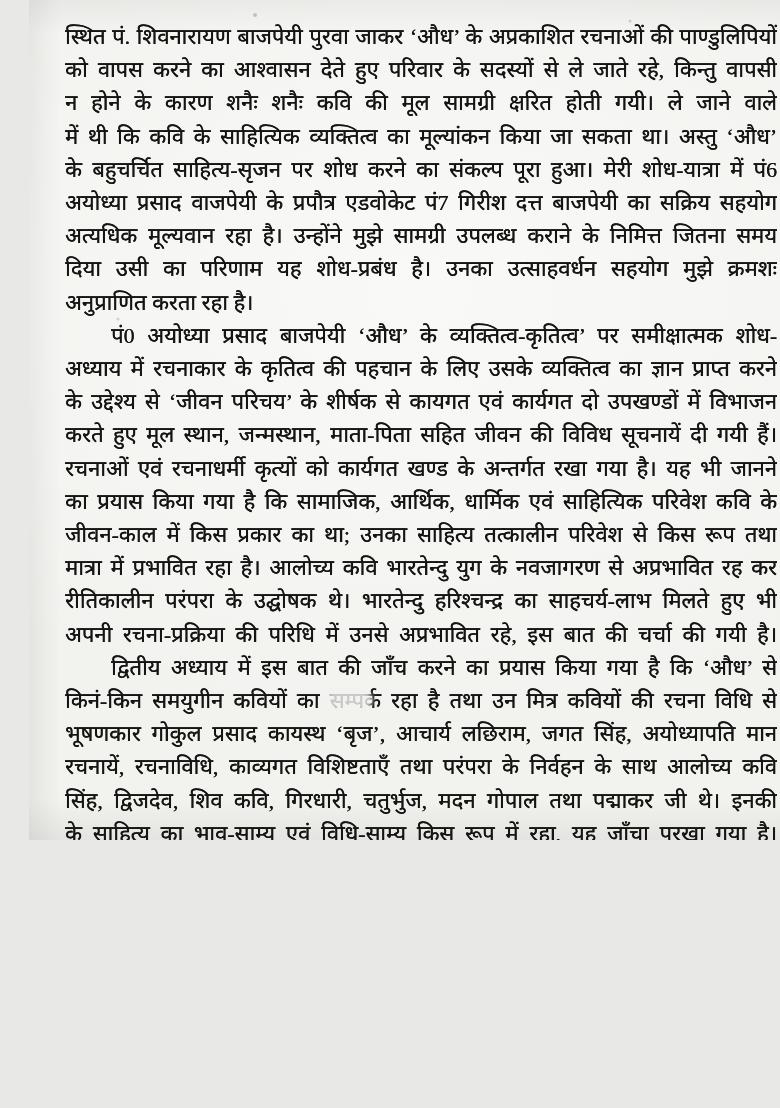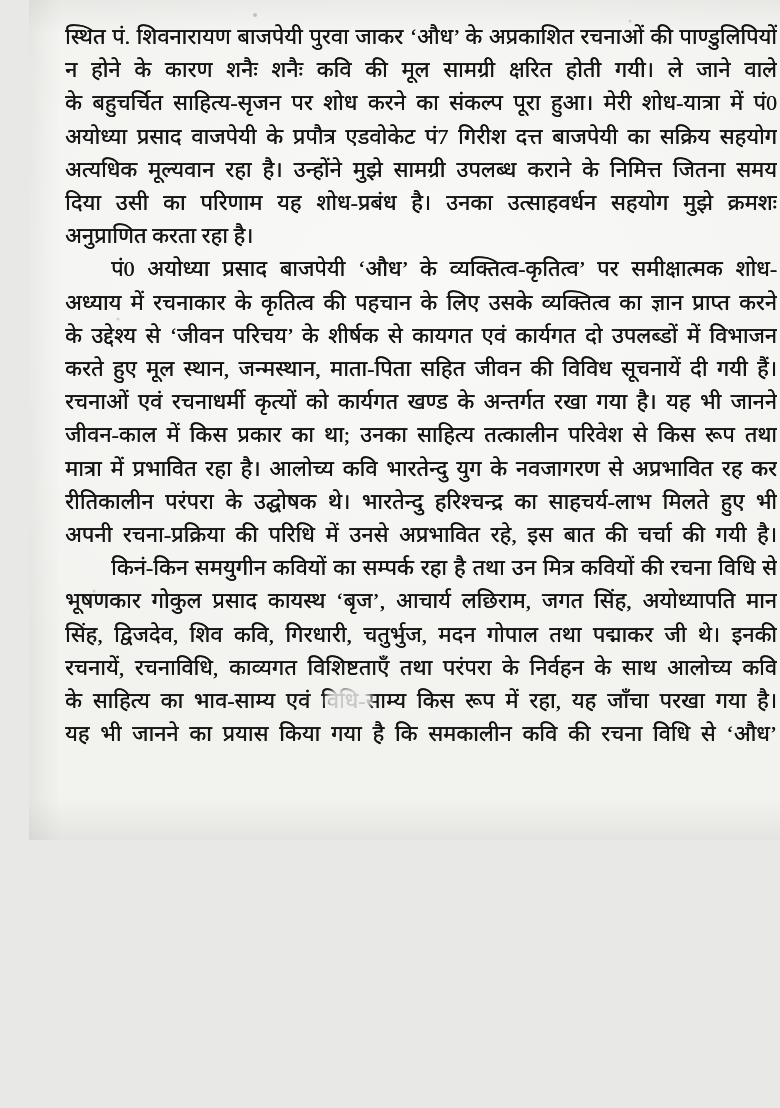--- a/index.html
+++ b/index.html
@@ -72,45 +72,49 @@
 </style>
 </head>
 <body>
 
 <div class="page">
 
   <div class="textblock">
 
     <div class="para">
       <div class="line">स्थित पं. शिवनारायण बाजपेयी पुरवा जाकर ‘औध’ के अप्रकाशित रचनाओं की पाण्डुलिपियों</div>
+      <div class="line">को वापस करने का आश्वासन देते हुए परिवार के सदस्यों से ले जाते रहे, किन्तु वापसी</div>
       <div class="line">न होने के कारण शनैः शनैः कवि की मूल सामग्री क्षरित होती गयी। ले जाने वाले</div>
-      <div class="line">के बहुचर्चित साहित्य-सृजन पर शोध करने का संकल्प पूरा हुआ। मेरी शोध-यात्रा में पं0</div>
+      <div class="line">में थी कि कवि के साहित्यिक व्यक्तित्व का मूल्यांकन किया जा सकता था। अस्तु ‘औध’</div>
+      <div class="line">के बहुचर्चित साहित्य-सृजन पर शोध करने का संकल्प पूरा हुआ। मेरी शोध-यात्रा में पं6</div>
       <div class="line">अयोध्या प्रसाद वाजपेयी के प्रपौत्र एडवोकेट पं7 गिरीश दत्त बाजपेयी का सक्रिय सहयोग</div>
       <div class="line">अत्यधिक मूल्यवान रहा है। उन्होंने मुझे सामग्री उपलब्ध कराने के निमित्त जितना समय</div>
       <div class="line">दिया उसी का परिणाम यह शोध-प्रबंध है। उनका उत्साहवर्धन सहयोग मुझे क्रमशः</div>
       <div class="line last">अनुप्राणित करता रहा है।</div>
     </div>
 
     <div class="para indent">
       <div class="line">पं0 अयोध्या प्रसाद बाजपेयी ‘औध’ के व्यक्तित्व-कृतित्व’ पर समीक्षात्मक शोध-</div>
       <div class="line">अध्याय में रचनाकार के कृतित्व की पहचान के लिए उसके व्यक्तित्व का ज्ञान प्राप्त करने</div>
-      <div class="line">के उद्देश्य से ‘जीवन परिचय’ के शीर्षक से कायगत एवं कार्यगत दो उपलब्डों में विभाजन</div>
+      <div class="line">के उद्देश्य से ‘जीवन परिचय’ के शीर्षक से कायगत एवं कार्यगत दो उपखण्डों में विभाजन</div>
       <div class="line">करते हुए मूल स्थान, जन्मस्थान, माता-पिता सहित जीवन की विविध सूचनायें दी गयी हैं।</div>
       <div class="line">रचनाओं एवं रचनाधर्मी कृत्यों को कार्यगत खण्ड के अन्तर्गत रखा गया है। यह भी जानने</div>
+      <div class="line">का प्रयास किया गया है कि सामाजिक, आर्थिक, धार्मिक एवं साहित्यिक परिवेश कवि के</div>
       <div class="line">जीवन-काल में किस प्रकार का था; उनका साहित्य तत्कालीन परिवेश से किस रूप तथा</div>
       <div class="line">मात्रा में प्रभावित रहा है। आलोच्य कवि भारतेन्दु युग के नवजागरण से अप्रभावित रह कर</div>
       <div class="line">रीतिकालीन परंपरा के उद्घोषक थे। भारतेन्दु हरिश्चन्द्र का साहचर्य-लाभ मिलते हुए भी</div>
       <div class="line">अपनी रचना-प्रक्रिया की परिधि में उनसे अप्रभावित रहे, इस बात की चर्चा की गयी है।</div>
     </div>
 
     <div class="para indent">
+      <div class="line">द्वितीय अध्याय में इस बात की जाँच करने का प्रयास किया गया है कि ‘औध’ से</div>
       <div class="line">किनं-किन समयुगीन कवियों का सम्पर्क रहा है तथा उन मित्र कवियों की रचना विधि से</div>
       <div class="line">भूषणकार गोकुल प्रसाद कायस्थ ‘बृज’, आचार्य लछिराम, जगत सिंह, अयोध्यापति मान</div>
+      <div class="line">रचनायें, रचनाविधि, काव्यगत विशिष्टताएँ तथा परंपरा के निर्वहन के साथ आलोच्य कवि</div>
       <div class="line">सिंह, द्विजदेव, शिव कवि, गिरधारी, चतुर्भुज, मदन गोपाल तथा पद्माकर जी थे। इनकी</div>
-      <div class="line">रचनायें, रचनाविधि, काव्यगत विशिष्टताएँ तथा परंपरा के निर्वहन के साथ आलोच्य कवि</div>
       <div class="line">के साहित्य का भाव-साम्य एवं विधि-साम्य किस रूप में रहा, यह जाँचा परखा गया है।</div>
       <div class="line">यह भी जानने का प्रयास किया गया है कि समकालीन कवि की रचना विधि से ‘औध’</div>
     </div>
 
 
   </div>
 
   <div class="smudge"></div>
   <div class="specks"></div>
 

